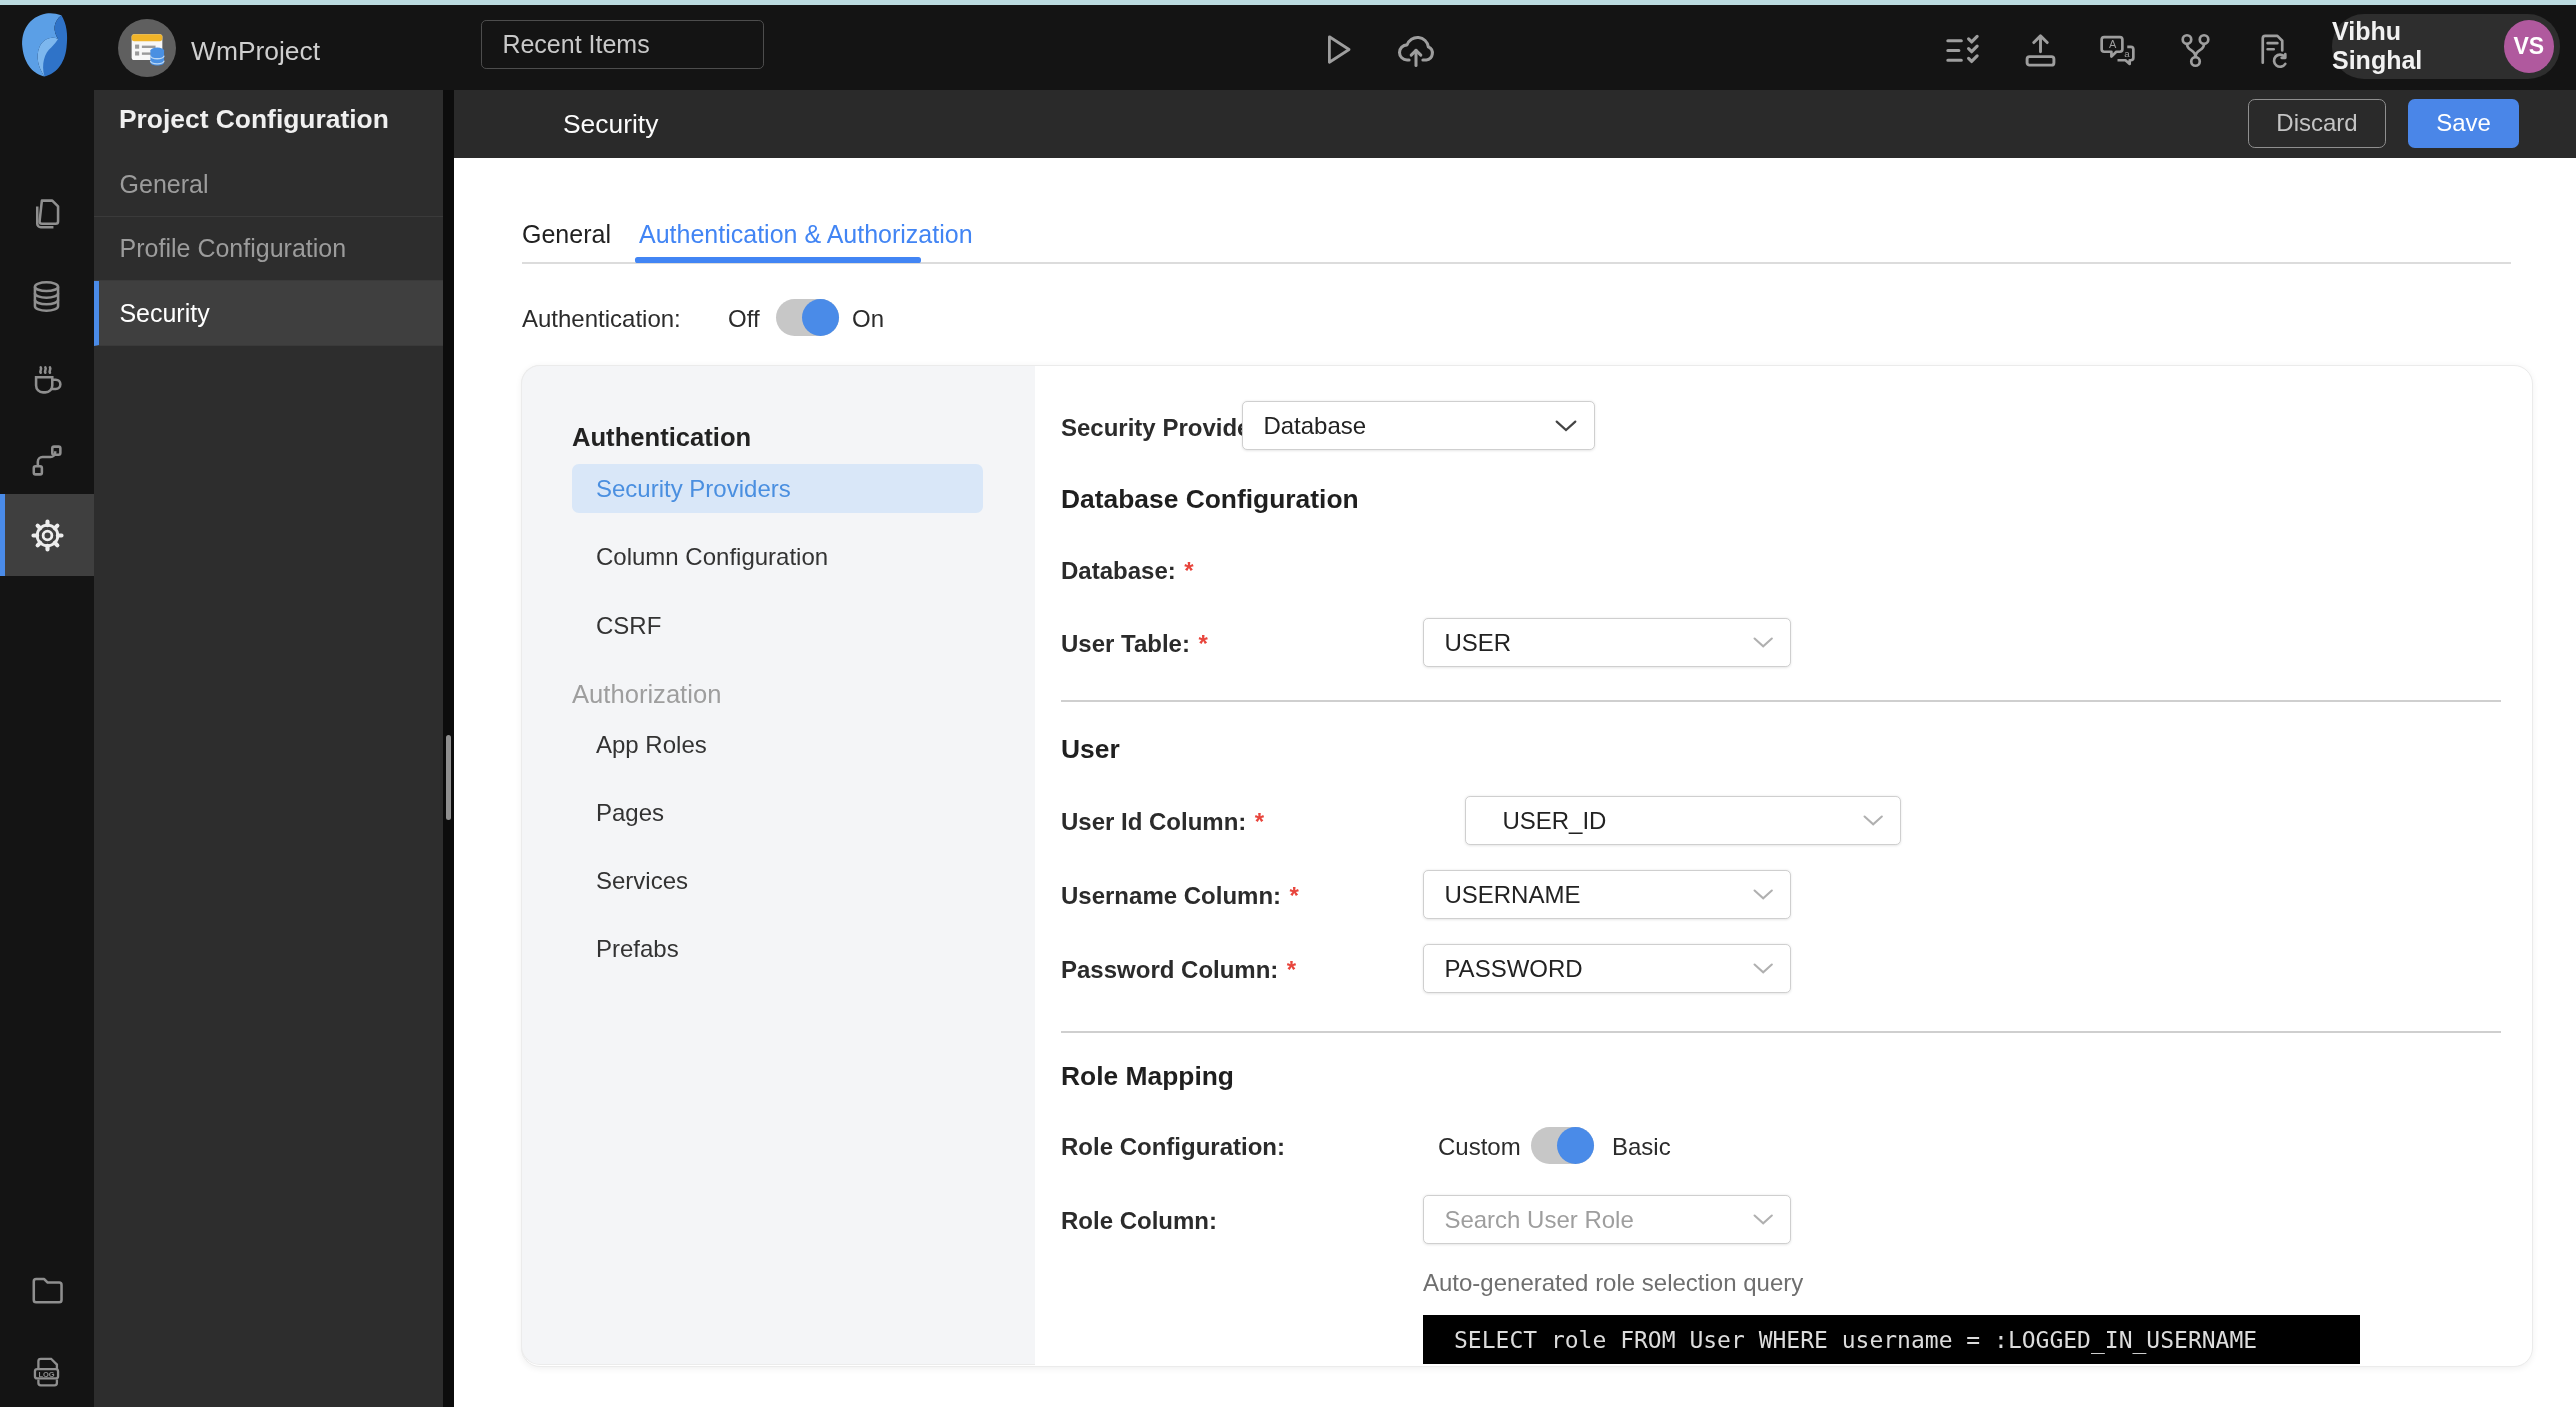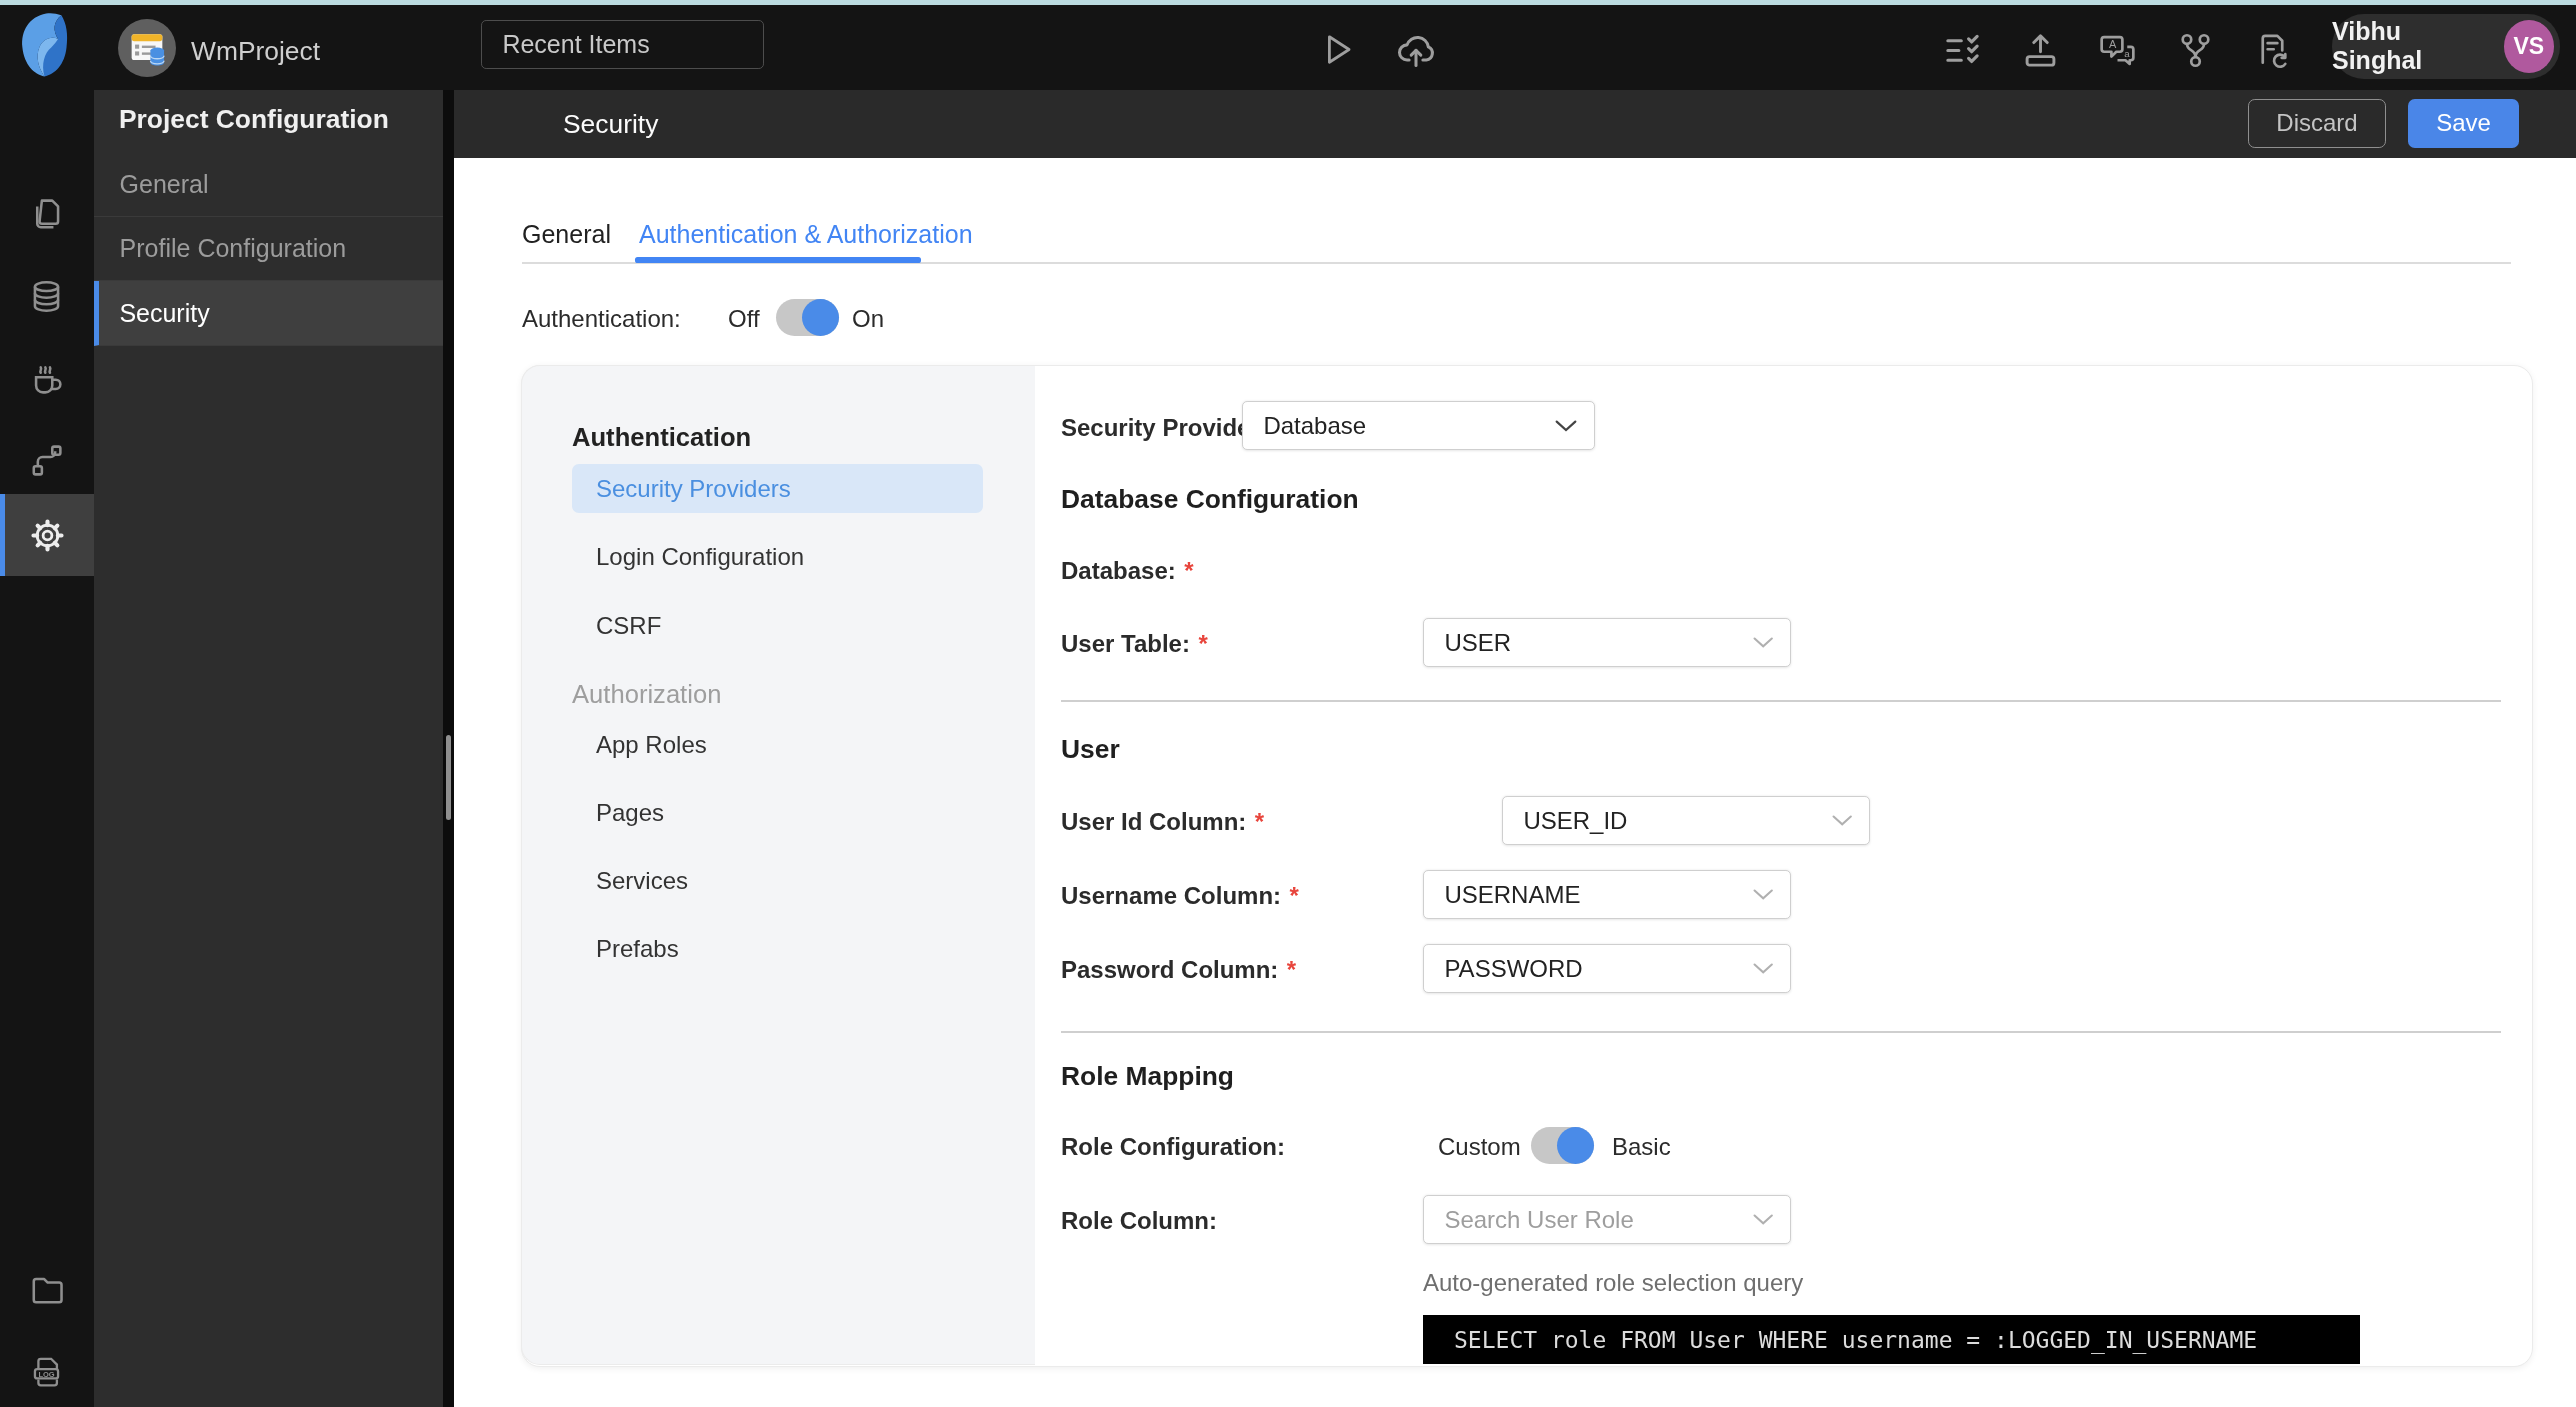--- a/index.html
+++ b/index.html
@@ -224,21 +224,21 @@
   </div>
   <div class="abs" style="left:852px;top:305px;font-size:24px;color:#2b2b2b;">On</div>
 
   <div class="abs card"></div>
   <div class="abs innerpanel"></div>
 
   <div class="abs" style="left:572px;top:423px;font-size:25.6px;font-weight:bold;color:#222;">Authentication</div>
   <div class="abs pill" style="top:464px;">
     <span>Security Providers</span>
   </div>
-  <div class="abs inner-item" style="left:596px;top:543px;">Login Configuration</div>
+  <div class="abs inner-item" style="left:596px;top:543px;">Column Configuration</div>
   <div class="abs inner-item" style="left:596px;top:612px;">CSRF</div>
 
   <div class="abs" style="left:572px;top:680px;font-size:25.6px;color:#9e9e9e;">Authorization</div>
   <div class="abs inner-item" style="left:596px;top:731px;">App Roles</div>
   <div class="abs inner-item" style="left:596px;top:799px;">Pages</div>
   <div class="abs inner-item" style="left:596px;top:867px;">Services</div>
   <div class="abs inner-item" style="left:596px;top:935px;">Prefabs</div>
 
   <div class="abs row-label" style="left:1061px;top:414px;">Security Provider</div>
   <div class="sel" style="left:1242px;top:401px;width:353px;">
@@ -268,21 +268,21 @@
     </span>
   </div>
 
   <div class="abs hr" style="left:1061px;top:700px;width:1440px;background:#cfcfcf;"></div>
 
   <div class="abs heading" style="left:1061px;top:734px;">User</div>
 
   <div class="abs row-label" style="left:1061px;top:808px;">
     <span>User Id Column:</span><span class="req">*</span>
   </div>
-  <div class="sel" style="left:1502px;top:796px;width:368px;">
+  <div class="sel" style="left:1465px;top:796px;width:436px;padding-left:16px;">
     <span class="sel-val">USER_ID</span>
     <span class="chev">
       <svg width="20.4" height="12.8" viewBox="0 0 26 16" fill="none" stroke="#b0b0b0" stroke-width="2.6" stroke-linecap="round">
           <path d="M2 3 L13 13 L24 3"></path>
         </svg>
     </span>
   </div>
 
   <div class="abs row-label" style="left:1061px;top:882px;">
     <span>Username Column:</span><span class="req">*</span>

